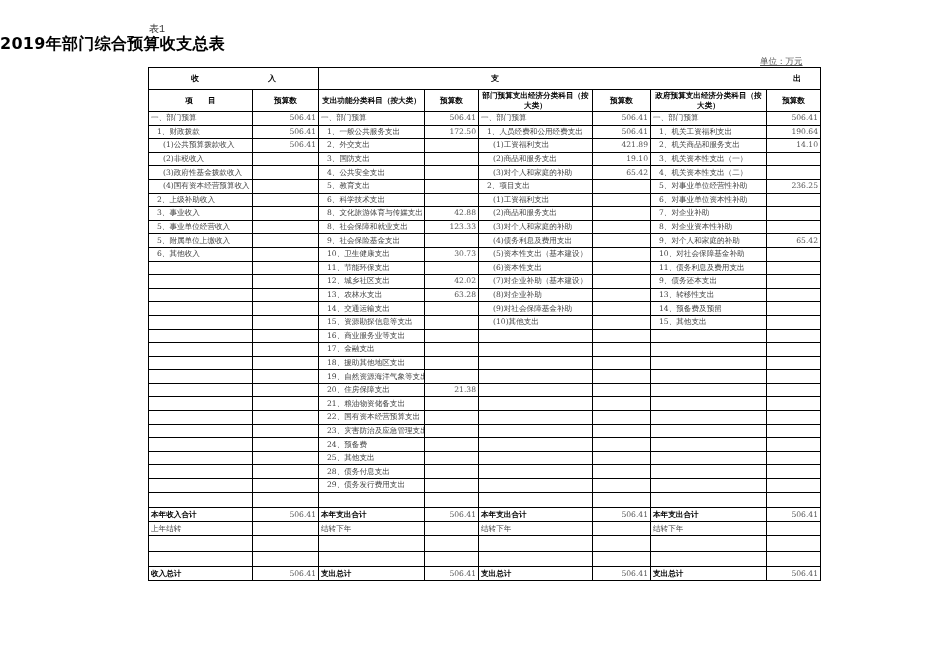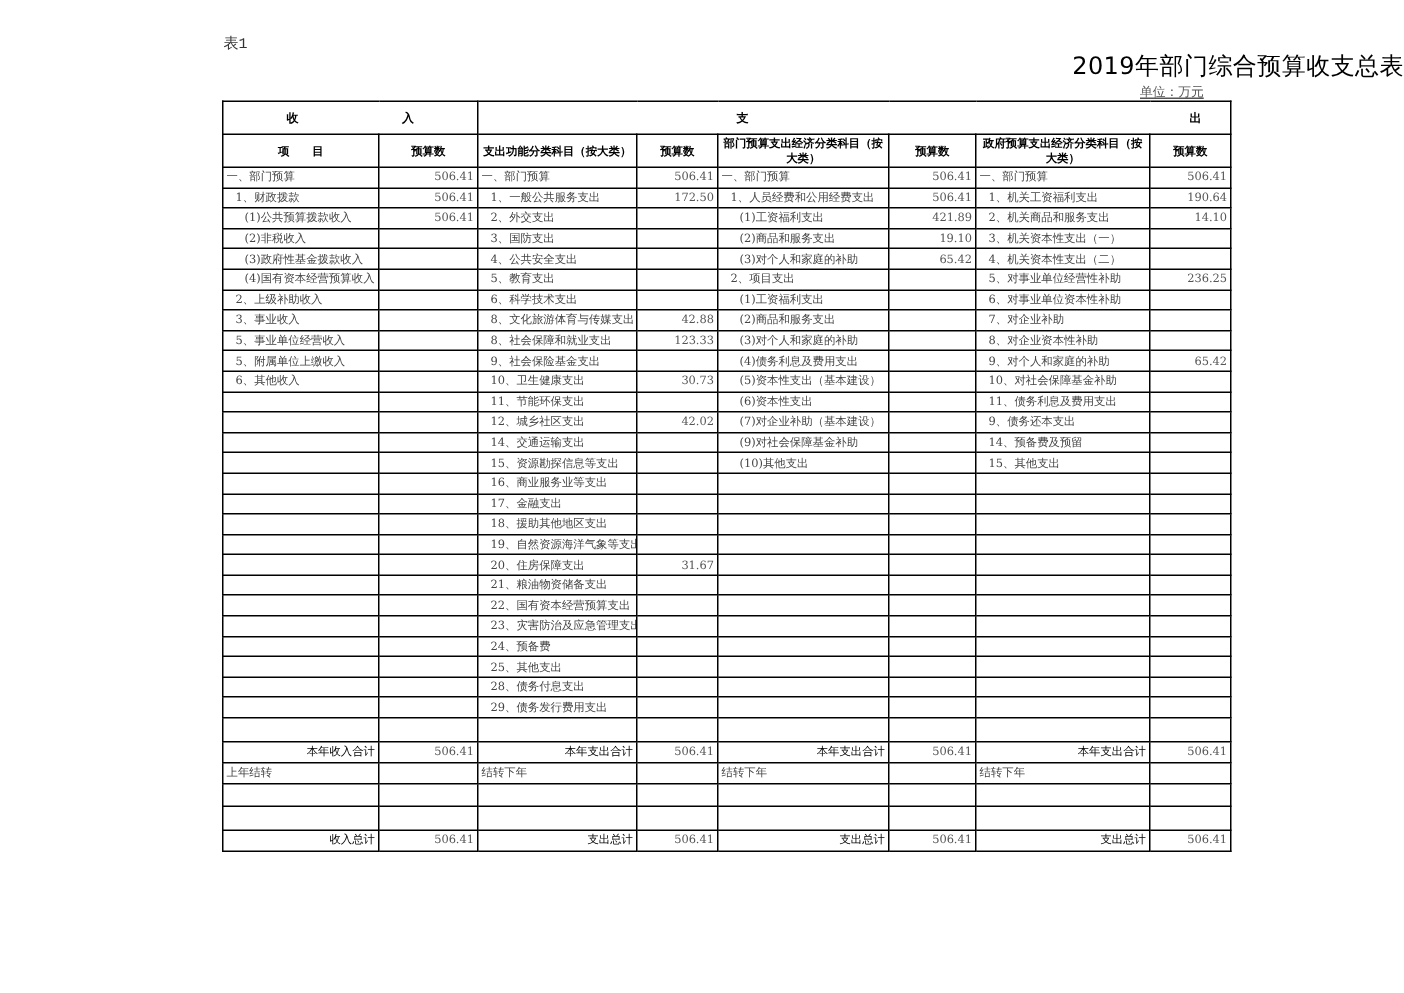--- a/index.html
+++ b/index.html
@@ -1,37 +1,37 @@
 <!DOCTYPE html>
 <html><head>
 <meta charset="utf-8">
 <style>
   html, body { margin:0; padding:0; background:#ffffff; }
   body { width:936px; height:662px; position:relative; overflow:hidden;
          font-family:"DejaVu Serif", serif; color:#222; }
   .label-table { position:absolute; left:149px; top:22px; font-size:10px; color:#333;font-family:Liberation Mono, monospace; }
-  .title { position:absolute; left:0; width:936px; top:34px; text-align:right;
-           font-size:16px; font-weight:normal; font-family:"DejaVu Sans", sans-serif; color:#000; letter-spacing:0.3px; }
+  .title { position:absolute; left:0; width:936px; top:34px; text-align:left;
+           font-size:16px; font-weight:bold; font-family:"DejaVu Sans", sans-serif; color:#000; letter-spacing:0.3px; }
   .unit { position:absolute; left:760px; top:56px; font-size:8.5px; color:#555;text-decoration:underline; }
   table.grid { position:absolute; left:148px; top:67px; border-collapse:collapse;
                table-layout:fixed; width:672px; font-size:7.6px; }
   table.grid td { border:1px solid #000; padding:0 2px; white-space:nowrap; overflow:hidden;
                   height:12.6px; line-height:12px; color:#444; }
   table.grid col.c1 { width:104px; } table.grid col.c2 { width:66px; }
   table.grid col.c3 { width:106px; } table.grid col.c4 { width:54px; }
   table.grid col.c5 { width:114px; } table.grid col.c6 { width:58px; }
   table.grid col.c7 { width:116px; } table.grid col.c8 { width:54px; }
   table.grid tr.h1 td { height:21px; font-weight:bold; color:#000; font-family:"DejaVu Sans", sans-serif; font-size:8px; border-top:1.5px solid #000; }
   table.grid tr.h2 td { height:21px; font-weight:bold; color:#000; font-family:"DejaVu Sans", sans-serif; font-size:7.6px; text-align:center; white-space:normal; line-height:10px; }
   table.grid td.num { text-align:right; color:#555; }
   table.grid td.ind1 { padding-left:8px;margin-left:12px; }
   table.grid td.ind2 { padding-left:14px; }
   table.grid tr.tall td { height:14.5px; }
   table.grid tr.sum td { height:13px; }
-  table.grid td.sumlabel { text-align:right; font-weight:normal; color:#000; font-family:"DejaVu Sans", sans-serif; }
+  table.grid td.sumlabel { text-align:left; font-weight:bold; color:#000; font-family:"DejaVu Sans", sans-serif; }
   table.grid tr.last td { border-bottom:1.5px solid #000; }
   .h1-left { display:flex; justify-content:space-between; padding:0 40px 0 40px; }
   .h1-right { display:flex; justify-content:space-between; padding:0 0 0 170px; width:310px; }
 </style>
 </head>
 <body>
 
 <div class="label-table">表1</div>
 <div class="title">2019年部门综合预算收支总表</div>
 <div class="unit">单位：万元</div>
@@ -198,20 +198,30 @@
         <td class="ind1">12、城乡社区支出</td>
         <td class="num">42.02</td>
         <td class="ind2">(7)对企业补助（基本建设）</td>
         <td class="num"></td>
         <td class="ind1">9、债务还本支出</td>
         <td class="num"></td>
       </tr>
       <tr>
         <td></td>
         <td class="num"></td>
+        <td class="ind1">13、农林水支出</td>
+        <td class="num">63.28</td>
+        <td class="ind2">(8)对企业补助</td>
+        <td class="num"></td>
+        <td class="ind1">13、转移性支出</td>
+        <td class="num"></td>
+      </tr>
+      <tr>
+        <td></td>
+        <td class="num"></td>
         <td class="ind1">14、交通运输支出</td>
         <td class="num"></td>
         <td class="ind2">(9)对社会保障基金补助</td>
         <td class="num"></td>
         <td class="ind1">14、预备费及预留</td>
         <td class="num"></td>
       </tr>
       <tr>
         <td></td>
         <td class="num"></td>
@@ -259,21 +269,21 @@
         <td class="num"></td>
         <td></td>
         <td class="num"></td>
         <td></td>
         <td class="num"></td>
       </tr>
       <tr>
         <td></td>
         <td class="num"></td>
         <td class="ind1">20、住房保障支出</td>
-        <td class="num">31.67</td>
+        <td class="num">21.38</td>
         <td></td>
         <td class="num"></td>
         <td></td>
         <td class="num"></td>
       </tr>
       <tr>
         <td></td>
         <td class="num"></td>
         <td class="ind1">21、粮油物资储备支出</td>
         <td class="num"></td>

